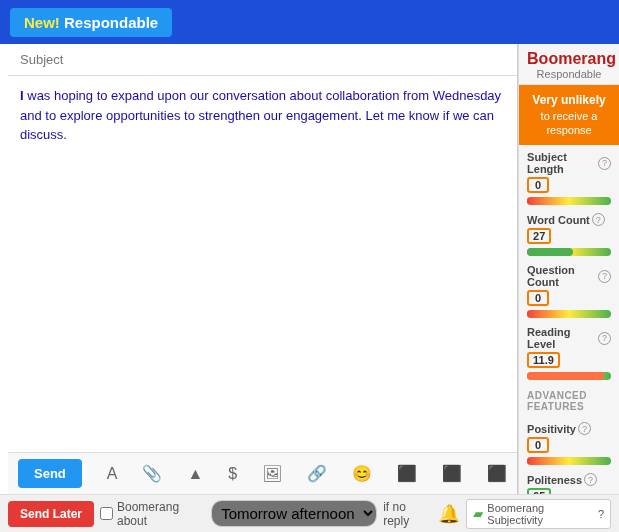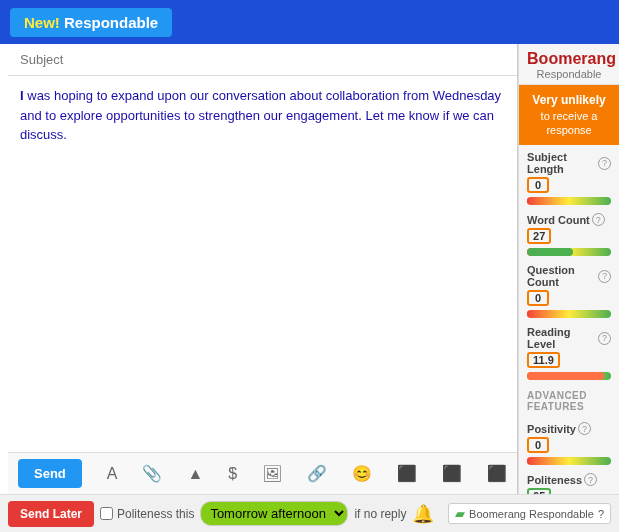--- a/index.html
+++ b/index.html
@@ -129,23 +129,23 @@
       align-items: center;
       gap: 4px;
       font-size: 12px;
       color: #555;
     }
     .boomerang-check input[type=checkbox] {
       cursor: pointer;
     }
     .tomorrow-select {
       border: 1px solid #ccc;
-      background: #84cc16;
+      background: #737373;
       padding: 3px 5px;
-      font-size: 13px;
+      font-size: 15px;
       cursor: pointer;
       border-radius: 11px;
     }
     .if-no-reply-text {
       font-size: 12px;
       color: #555;
     }
     .bell-icon {
       font-size: 18px;
       color: #2196F3;
@@ -434,25 +434,25 @@
       </div>
 
     </div>
   </div>
 </div>
 
 <div class="bottom-bar">
   <button class="btn-send-later">Send Later</button>
   <div class="boomerang-check">
     <input type="checkbox" style="">
-    <span>Politeness this</span>
+    <span>Boomerang about</span>
   </div>
   <select class="tomorrow-select">
     <option>Tomorrow afternoon</option>
   </select>
   <span class="if-no-reply-text">if no reply</span>
   <span class="bell-icon">🔔</span>
   <div class="boomerang-footer-badge">
     <span class="green-bar-icon">▰</span>
-    <span>Boomerang Respondable</span>
+    <span>Boomerang Subjectivity</span>
     <span>?</span>
   </div>
 </div>
 
 </body></html>

